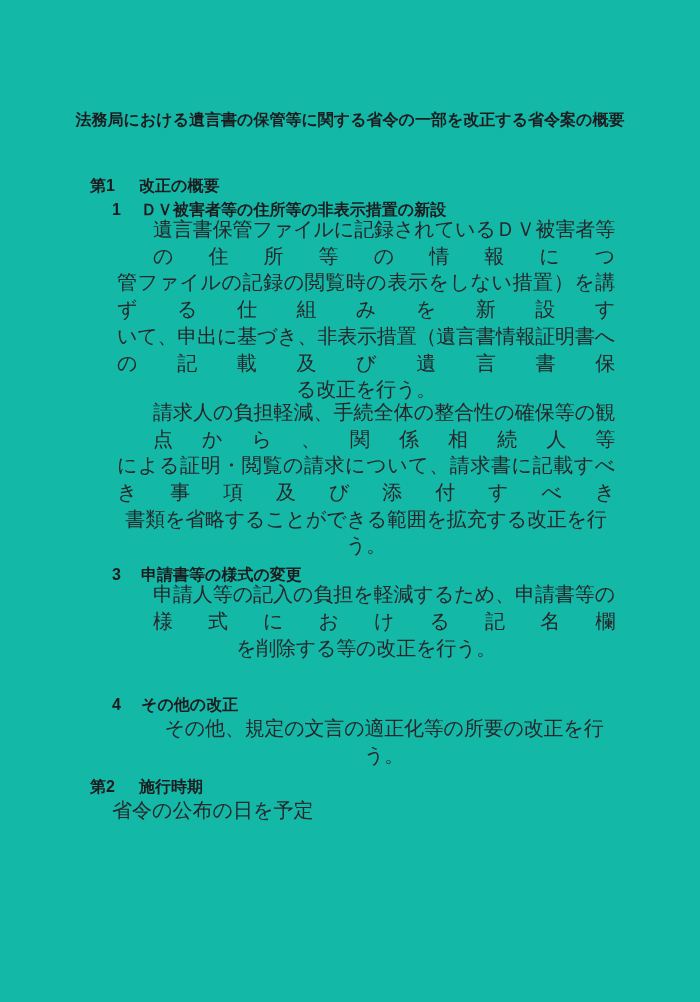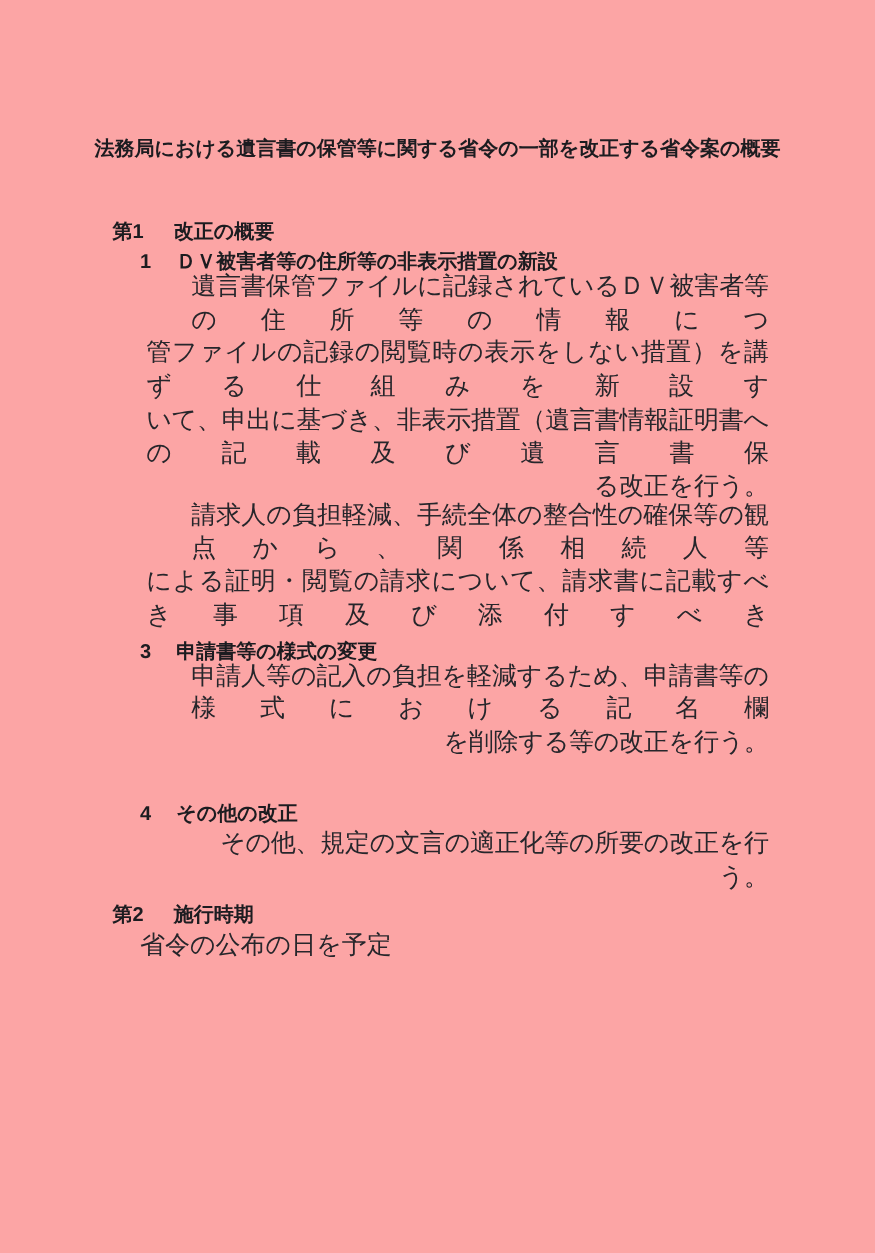--- a/index.html
+++ b/index.html
@@ -1,19 +1,19 @@
 <!DOCTYPE html>
 <html lang="ja"><head>
 <meta charset="utf-8">
 <style>
   html,body{margin:0;padding:0;background:#e8e8e8;}
   .page{
     position:relative;
     width:700px;height:1002px;
-    background:#fca5a5;
+    background:#14b8a6;
     overflow:hidden;
     color:#212126;
     box-sizing:border-box;
     padding-top:110px;
   }
   
   .g{
     font-family:"Liberation Sans","DejaVu Sans",sans-serif;
     font-weight:700;
     font-size:16px;
@@ -40,21 +40,21 @@
   .mt-item1{ margin-top:4px; }
   .mt-item{ margin-top:6px; }
   .mt-item4{ margin-top:34px; }
   .para{
     margin-left:117px;
     width:498px;
     margin-top:-4px;
     letter-spacing:-0.2px;
   }
   .para.p4{ margin-top:0px; }
-  .bline{ text-align:right; }
+  .bline{ text-align:center; }
   .bline.just{ text-align:justify; text-align-last:justify; }
   .bline.first{ padding-left:36px; }
   .sec-body{
     padding-left:72px;
     margin-top:0px;
     margin-left:40px;
   }
 </style>
 </head>
 <body>
@@ -73,20 +73,21 @@
   <div class="para m">
     <div class="bline just first">遺言書保管ファイルに記録されているＤＶ被害者等の住所等の情報につ</div>
     <div class="bline just">管ファイルの記録の閲覧時の表示をしない措置）を講ずる仕組みを新設す</div>
     <div class="bline just">いて、申出に基づき、非表示措置（遺言書情報証明書への記載及び遺言書保</div>
     <div class="bline">る改正を行う。</div>
   </div>
 
   <div class="para m">
     <div class="bline just first">請求人の負担軽減、手続全体の整合性の確保等の観点から、関係相続人等</div>
     <div class="bline just">による証明・閲覧の請求について、請求書に記載すべき事項及び添付すべき</div>
+    <div class="bline">書類を省略することができる範囲を拡充する改正を行う。</div>
   </div>
 
   <div class="item-head g mt-item">
     <span class="item-num">3</span><span>申請書等の様式の変更</span>
   </div>
   <div class="para m">
     <div class="bline just first">申請人等の記入の負担を軽減するため、申請書等の様式における記名欄</div>
     <div class="bline">を削除する等の改正を行う。</div>
   </div>
 

